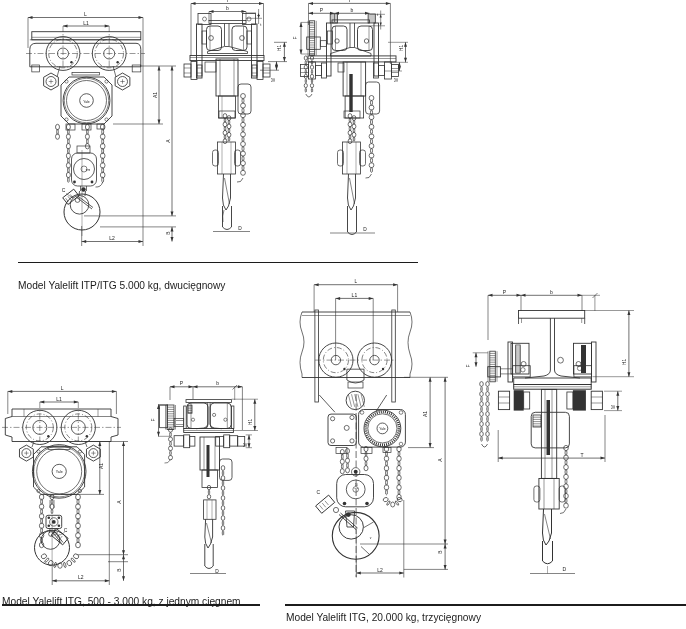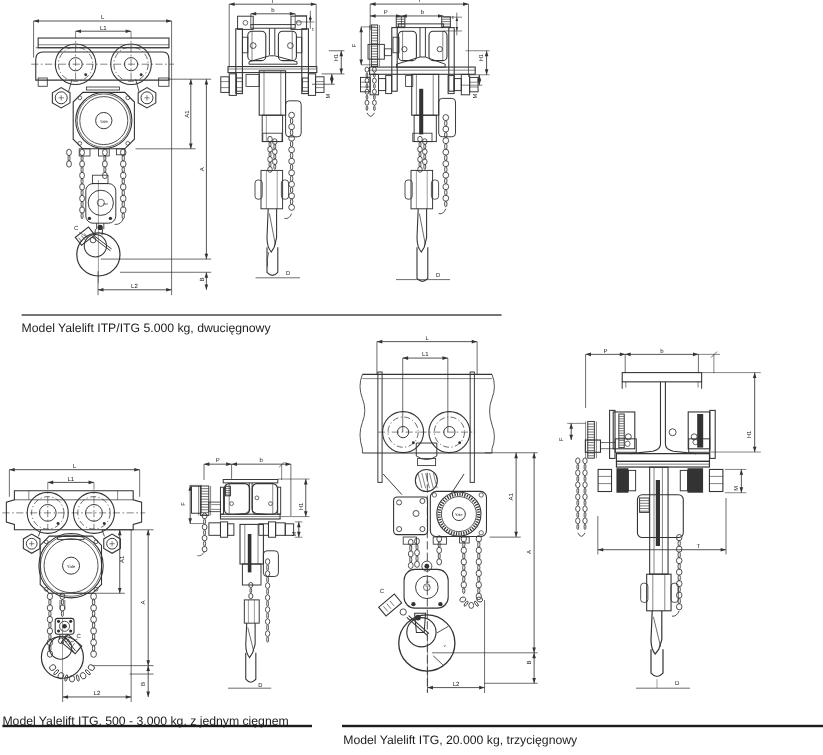--- a/index.html
+++ b/index.html
@@ -957,16 +957,16 @@
 <rect x="533.9" y="486" width="6" height="16" rx="2.5" fill="none" stroke="#333333" stroke-width="0.7"></rect>
 <rect x="559.2" y="486" width="6" height="16" rx="2.5" fill="none" stroke="#333333" stroke-width="0.7"></rect>
 <path d="M543.5,509 L542.5,533 Q542.5,541 546,545 L549,541 L551.5,533 L551.5,509" fill="none" stroke="#333333" stroke-width="1.0"></path>
 <line x1="544.5" y1="514" x2="550.5" y2="539" stroke="#333333" stroke-width="0.6"></line>
 <path d="M542.5,541 L542.5,561 Q547.5,566.5 552.5,561 L552.5,541" fill="none" stroke="#333333" stroke-width="1.0"></path>
 <text x="564.3" y="571" font-size="5.0" fill="#222" text-anchor="middle" font-family="Liberation Sans, sans-serif">D</text>
 <line x1="530" y1="573.5" x2="575" y2="573.5" stroke="#333333" stroke-width="0.6"></line>
 <line x1="547.5" y1="566" x2="547.5" y2="573.5" stroke="#333333" stroke-width="0.4"></line>
 </svg>
 <div class="rule" style="left:18px;top:261.5px;width:400px"></div>
-<div class="cap" style="left:18px;top:269px">Model Yalelift ITP/ITG 5.000 kg, dwucięgnowy</div>
+<div class="cap" style="left:18px;top:280px">Model Yalelift ITP/ITG 5.000 kg, dwucięgnowy</div>
 <div class="rule" style="left:2px;top:604px;width:258px"></div>
 <div class="cap" style="left:2px;top:596px">Model Yalelift ITG, 500 - 3.000 kg, z jednym cięgnem</div>
 <div class="rule" style="left:285px;top:604px;width:401px"></div>
 <div class="cap" style="left:286px;top:611.5px">Model Yalelift ITG, 20.000 kg, trzycięgnowy</div>
 </body></html>

